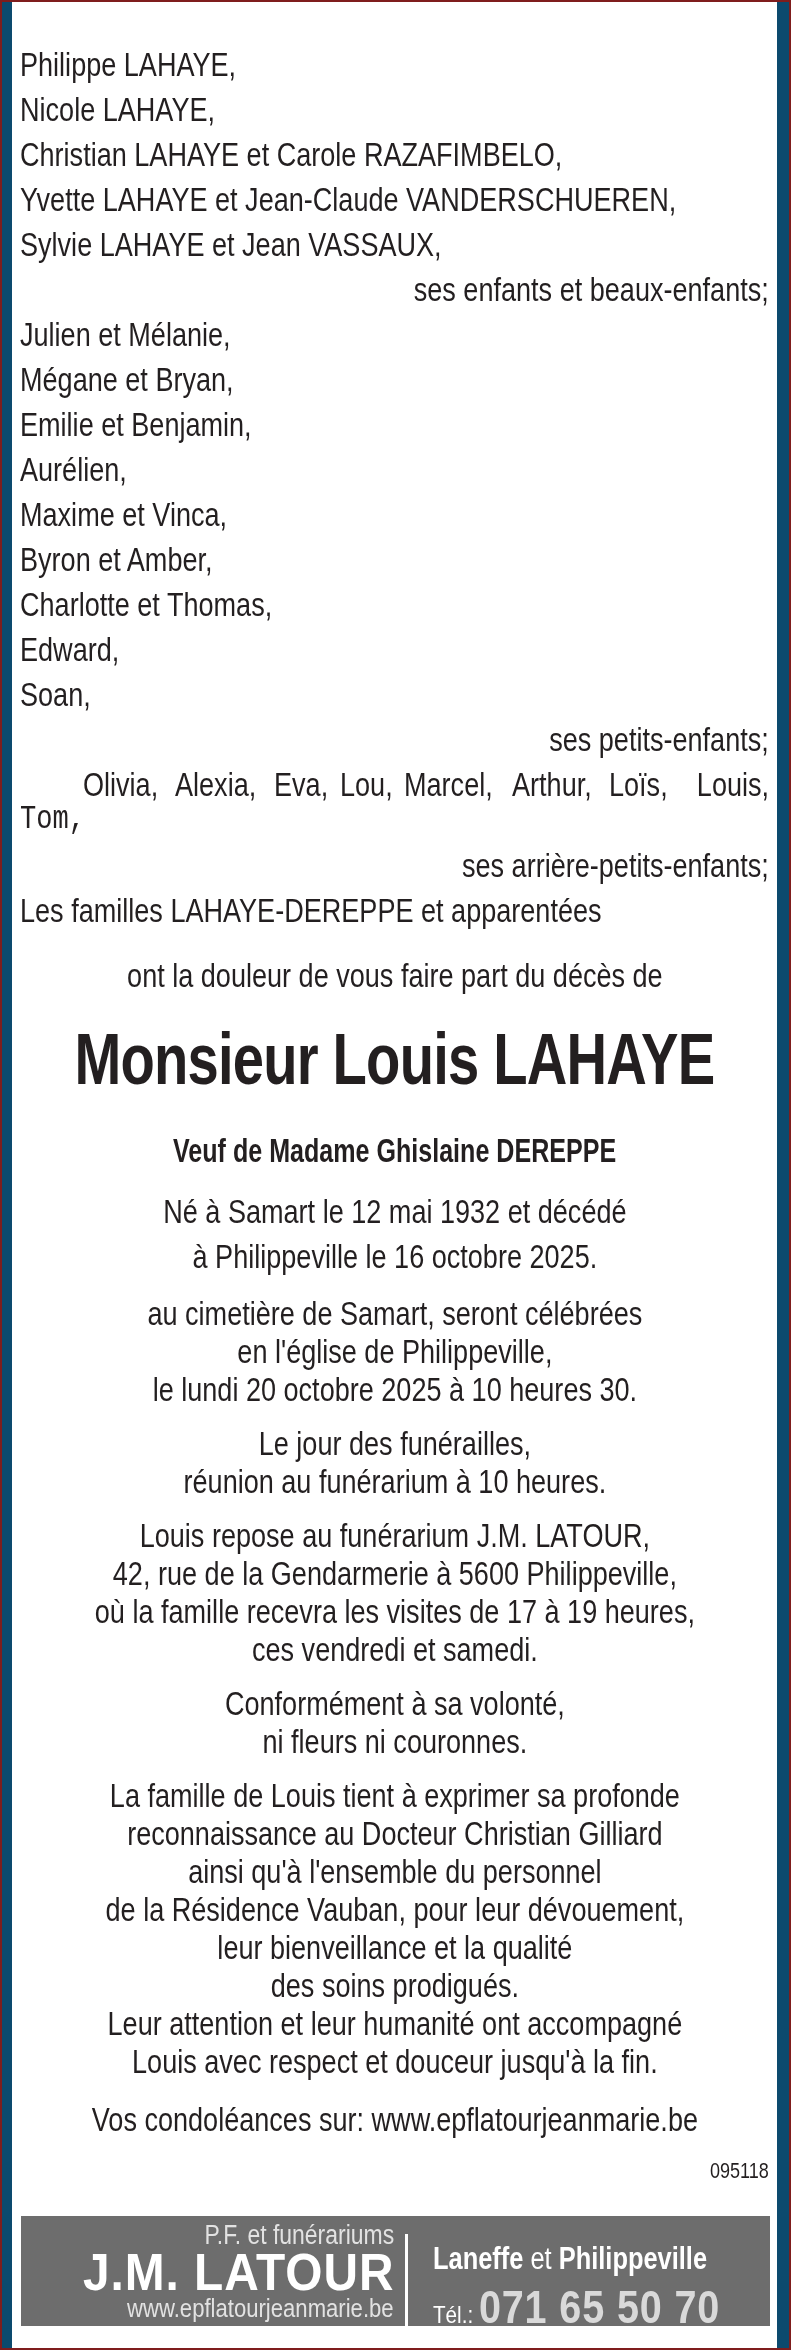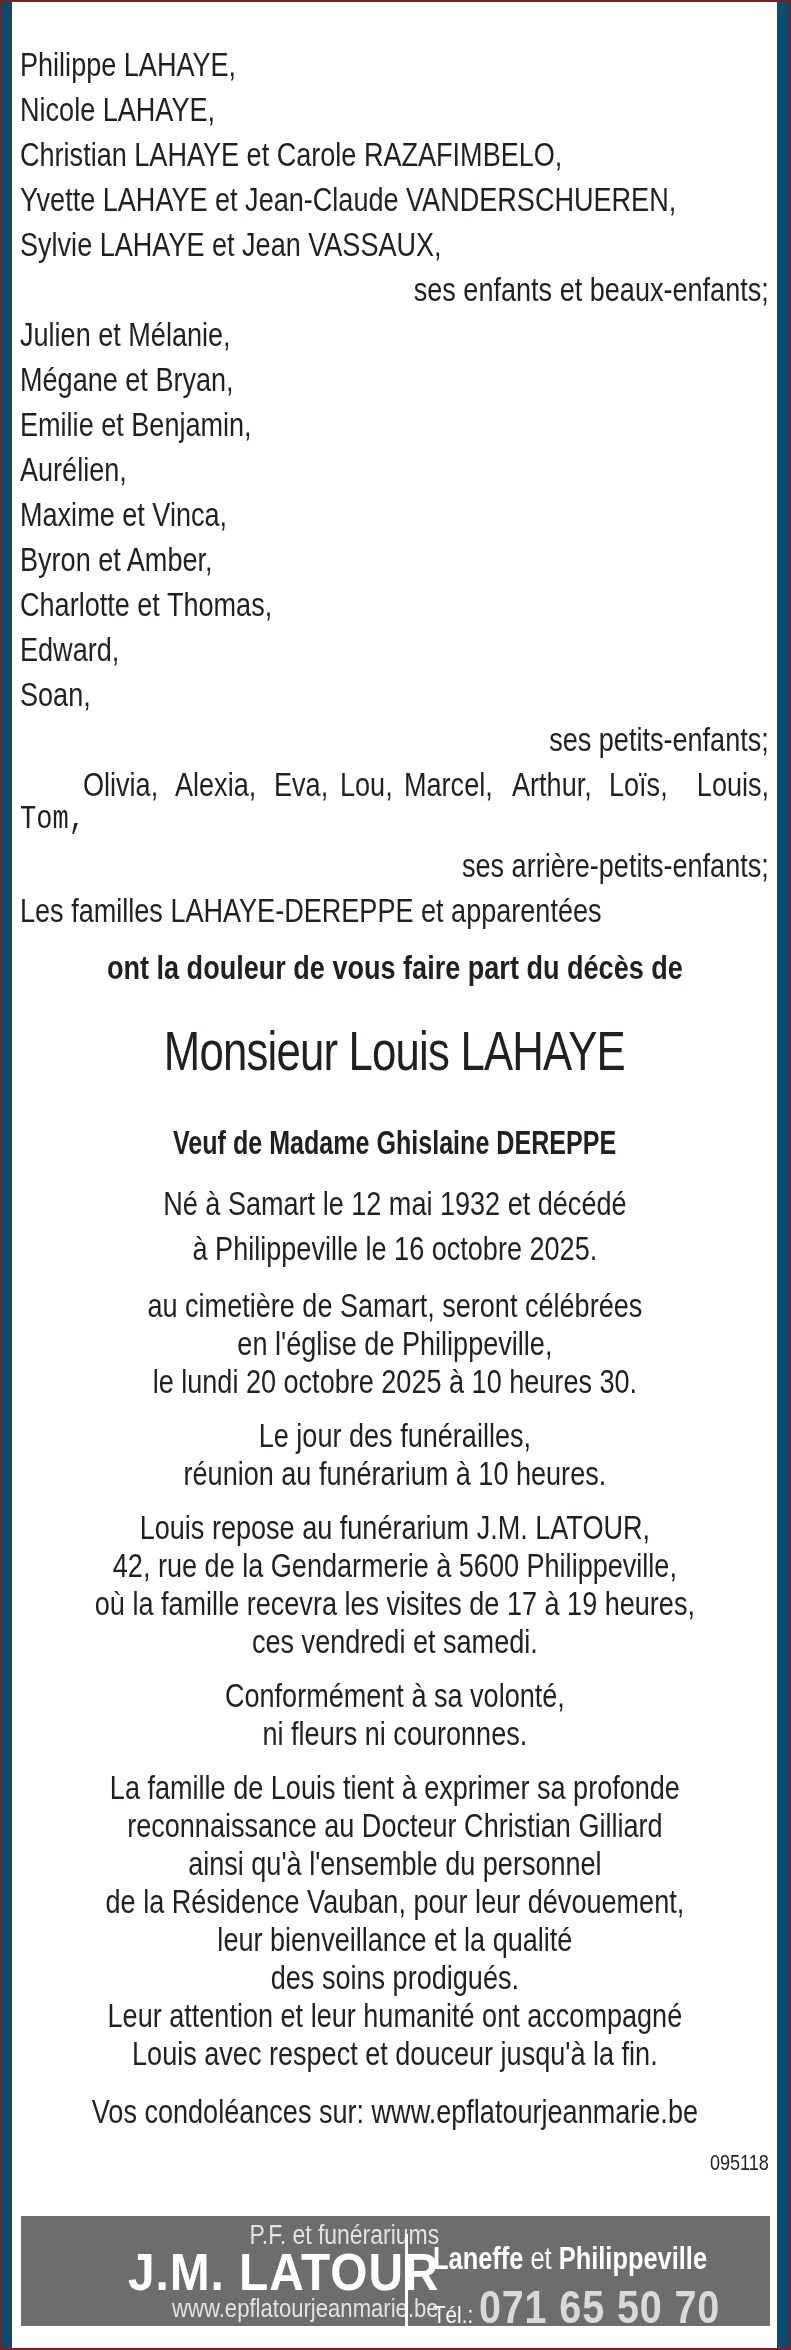--- a/index.html
+++ b/index.html
@@ -84,24 +84,24 @@
     .justified-row span.last { transform-origin: right top; }
     .justified-row2 {
       height: 35px;
       font-family: Liberation Mono, monospace;
     }
     .justified-row2 span {
       display: inline-block;
       transform: scaleX(0.82);
       transform-origin: left top;
     }
-    .intro { margin-top: 12px; font-weight: bold; }
+    .intro { margin-top: 20px; }
     .deceased {
-      font-size: 56px;
-      font-weight: normal;
+      font-size: 72px;
+      font-weight: bold;
       line-height: 90px;
       height: 90px;
       margin-top: 16px;
       letter-spacing: -1px;
     }
     .deceased .cond { transform: scaleX(0.78); margin-left: -14%; width: 128%; }
     .widow {
       font-size: 33px;
       font-weight: bold;
       line-height: 45px;
@@ -127,21 +127,20 @@
       background: #6d6d6d;
       color: #ffffff;
     }
     .banner-left {
       position: absolute;
       left: 0;
       top: 0;
       width: 373px;
       height: 110px;
       text-align: right;
-      padding-left: 45px;
     }
     .b-small {
       position: absolute;
       right: 0;
       top: 4px;
       font-size: 27px;
       line-height: 30px;
       color: #e2e2e2;
       transform: scaleX(0.85);
       transform-origin: right top;

